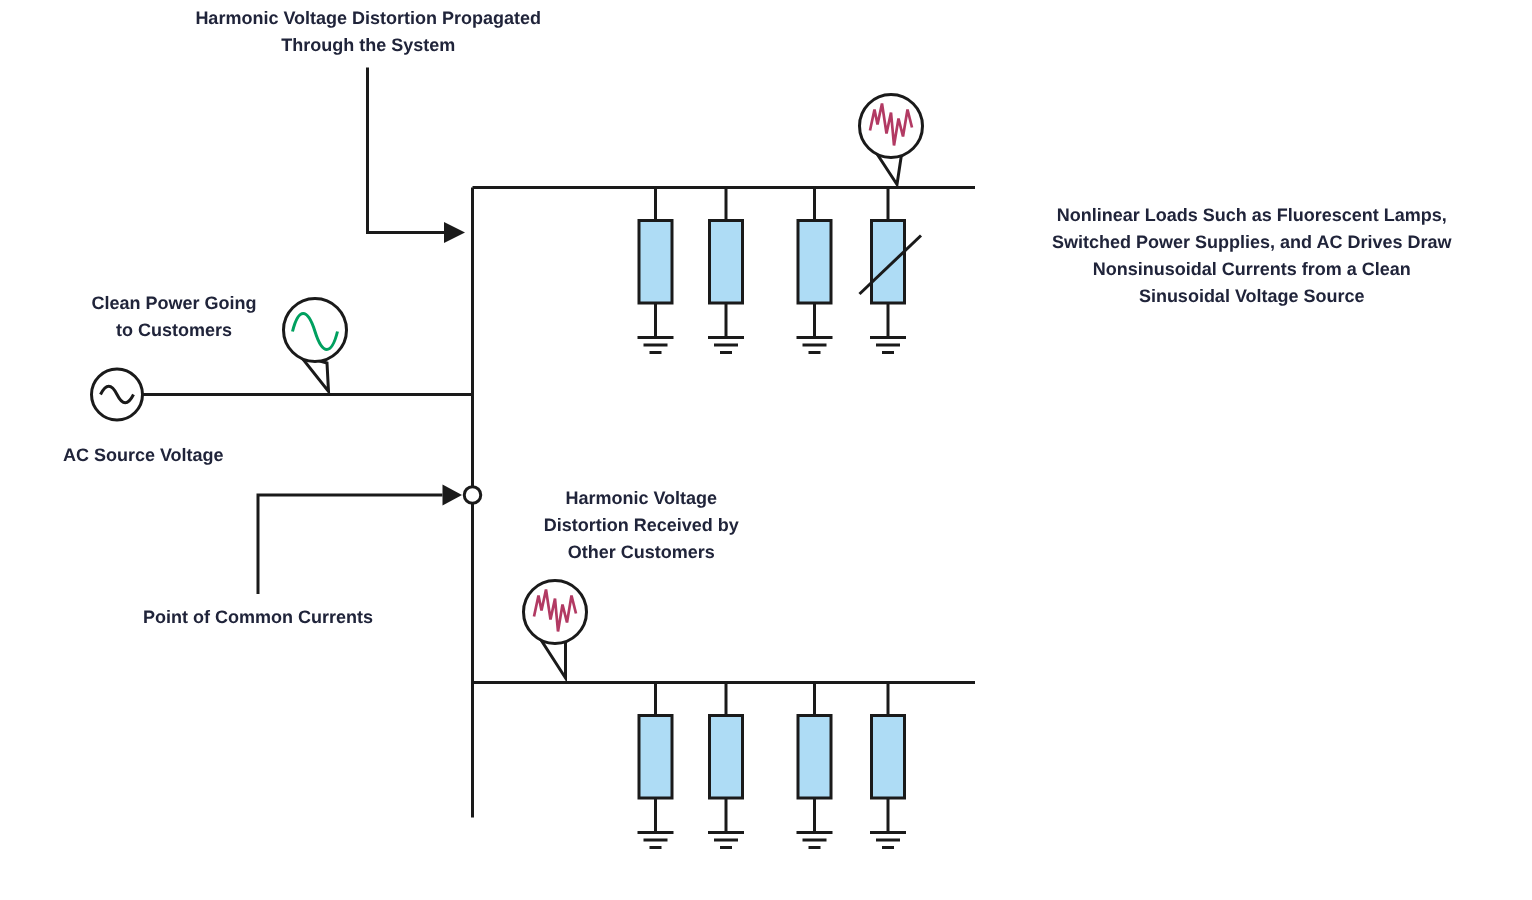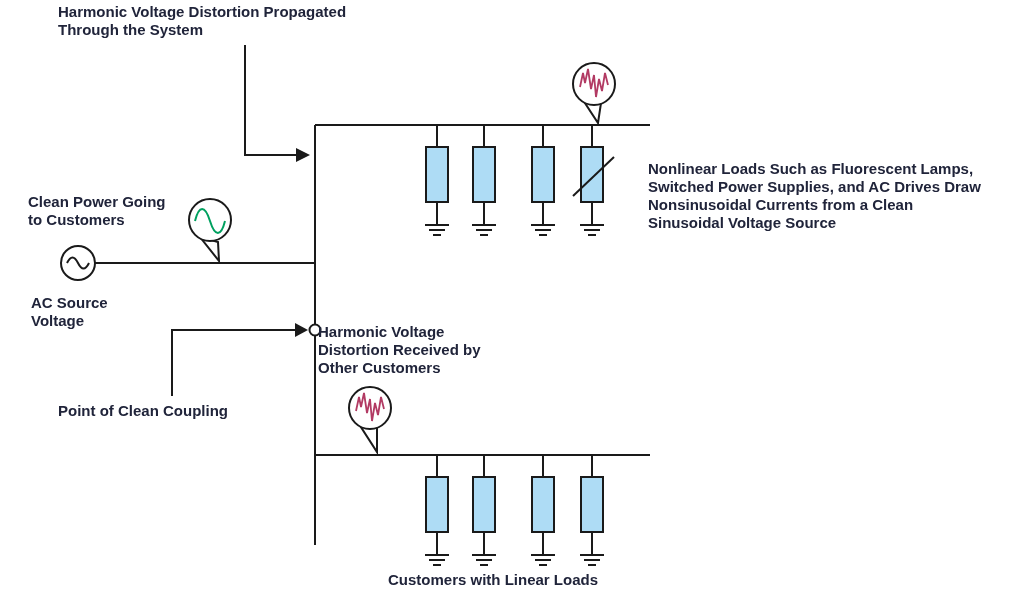--- a/index.html
+++ b/index.html
@@ -2,24 +2,24 @@
 <html style="--line: #1a1a1a; --text: #20243a; --load-fill: #aedcf5; --clean-wave: #00a05f; --distorted-wave: #b23a63;"><head>
 <meta charset="utf-8">
 <style>
   * { margin:0; padding:0; box-sizing:border-box; }
   html,body { background:#fff; font-family:"Liberation Sans", sans-serif; }
   .stage { position:relative; width:1021px; height:600px; background:#fff; overflow:hidden; }
   .stage > svg { position:absolute; left:0; top:0; }
   .lbl {
     position:absolute;
     font-weight:700;
-    font-size:15px;
+    font-size:12px;
     line-height:18px;
     color:var(--text,#20243a);
-    text-align:left;
+    text-align:center;
     white-space:pre-line;
   }
   .wire { stroke:var(--line,#1a1a1a); stroke-width:2; fill:none; }
   .load { fill:var(--load-fill,#aedcf5); stroke:var(--line,#1a1a1a); stroke-width:2; }
   .node { fill:#fff; stroke:var(--line,#1a1a1a); stroke-width:2; }
   .bubble { fill:#fff; stroke:var(--line,#1a1a1a); stroke-width:2; }
   .clean-wave { stroke:var(--clean-wave,#00a05f); stroke-width:2; fill:none; }
   .dist-wave { stroke:var(--distorted-wave,#b23a63); stroke-width:1.8; fill:none; }
   .arrowhead { fill:var(--line,#1a1a1a); stroke:none; }
 </style>
@@ -98,26 +98,25 @@
 
   <div class="lbl" style="left:58px; top:3px; width:375px;">Harmonic Voltage Distortion Propagated
 Through the System</div>
 
   <div class="lbl" style="left:28px; top:169px; width:176px;margin-top:24px;">Clean Power Going
 to Customers</div>
 
   <div class="lbl" style="left:0px; top:294px; width:160px;padding-left:31px;">AC Source Voltage</div>
 
 
-  <div class="lbl" style="left:648px; top:160px; width:373px;">Nonlinear Loads Such as Fluorescent Lamps,
+  <div class="lbl" style="left:648px; top:134px; width:373px;">Nonlinear Loads Such as Fluorescent Lamps,
 Switched Power Supplies, and AC Drives Draw
 Nonsinusoidal Currents from a Clean
 Sinusoidal Voltage Source</div>
 
-  <div class="lbl" style="left:318px; top:323px; width:195px;">Harmonic Voltage
+  <div class="lbl" style="left:330px; top:323px; width:195px;">Harmonic Voltage
 Distortion Received by
 Other Customers</div>
 
-  <div class="lbl" style="left:58px; top:402px; width:228px;">Point of Clean Coupling</div>
+  <div class="lbl" style="left:58px; top:402px; width:228px;">Point of Common Currents</div>
 
-  <div class="lbl" style="left:388px; top:571px; width:255px;">Customers with Linear Loads</div>
 
 </div>
 
 </body></html>

